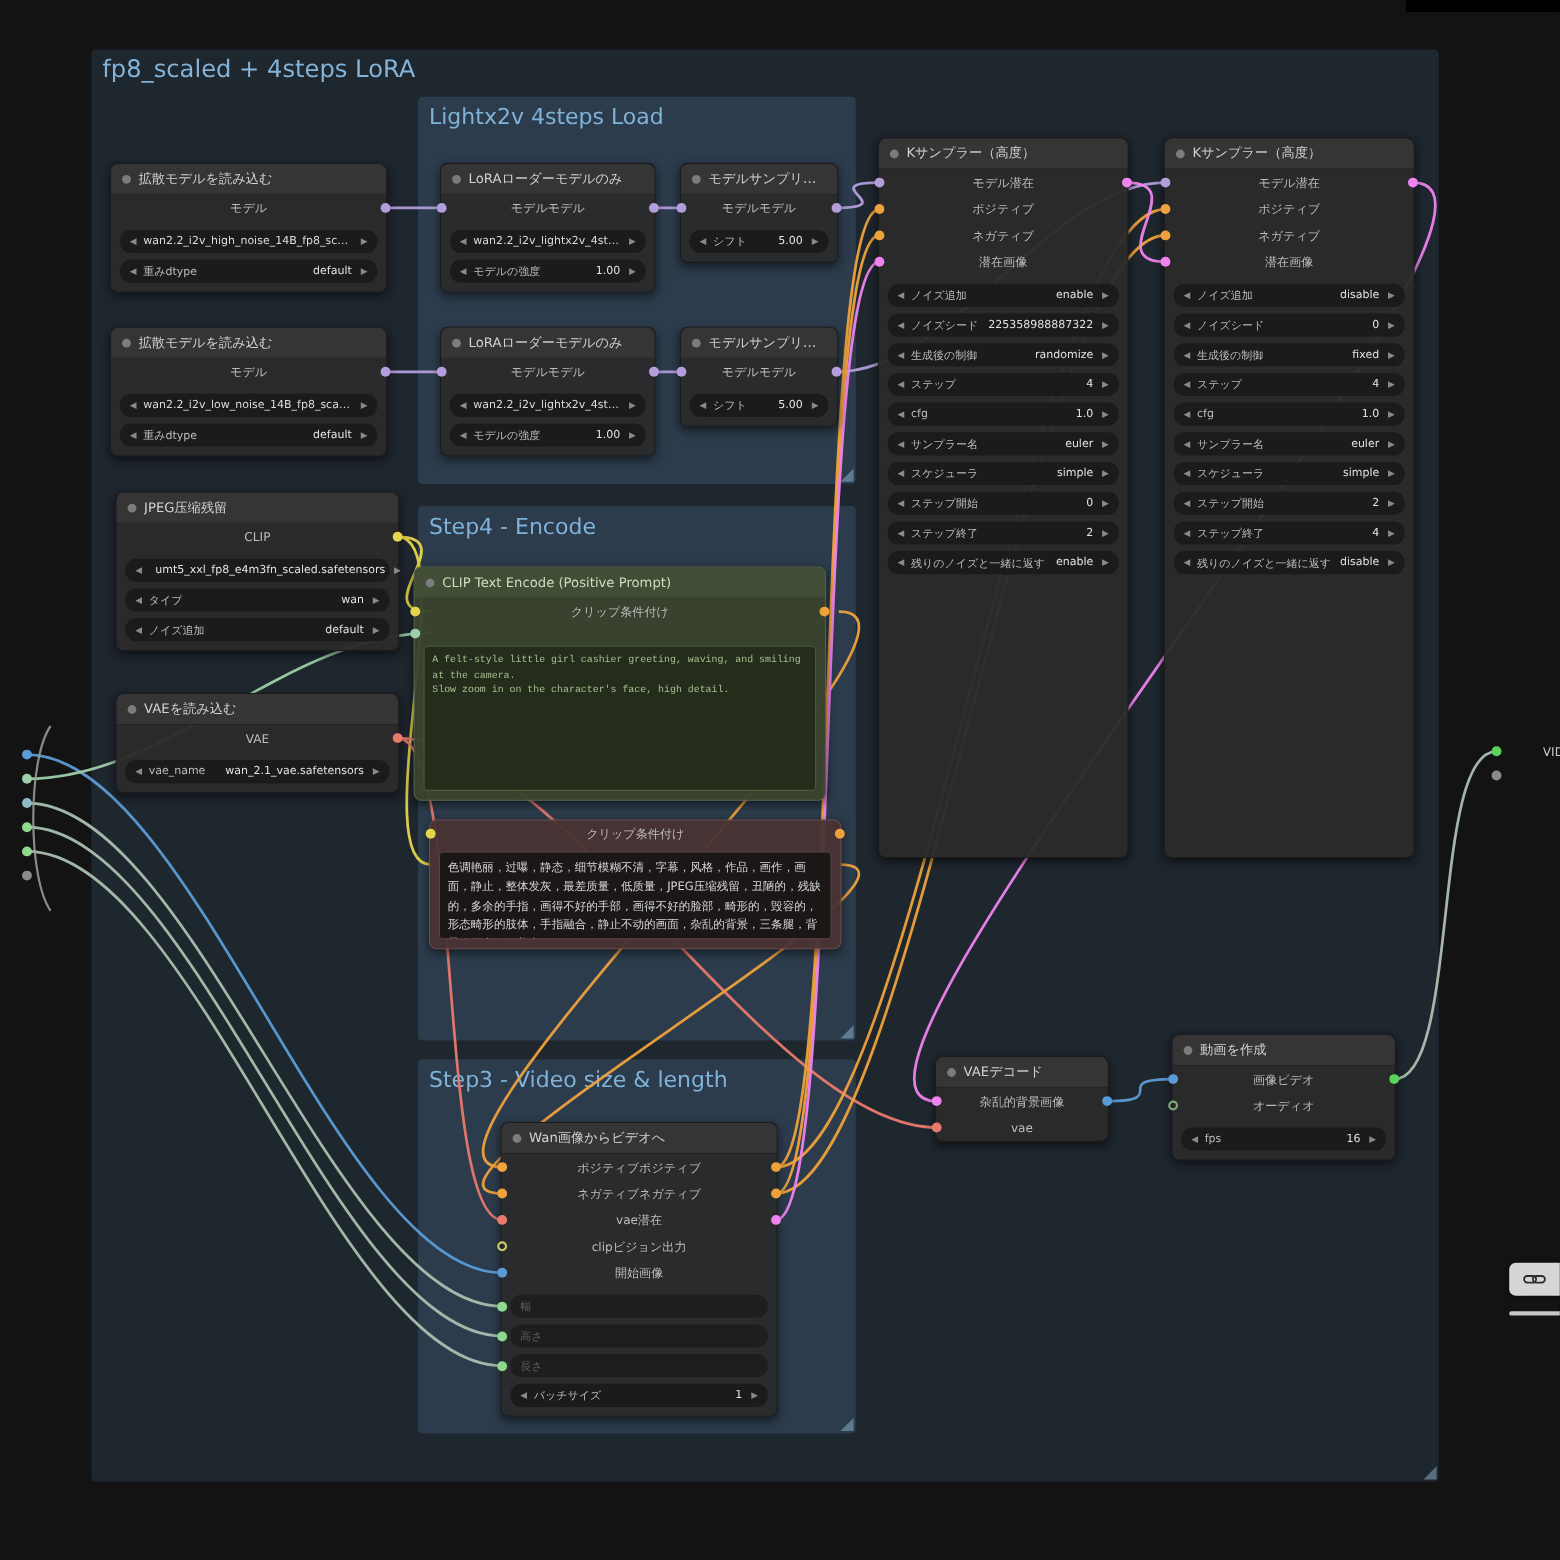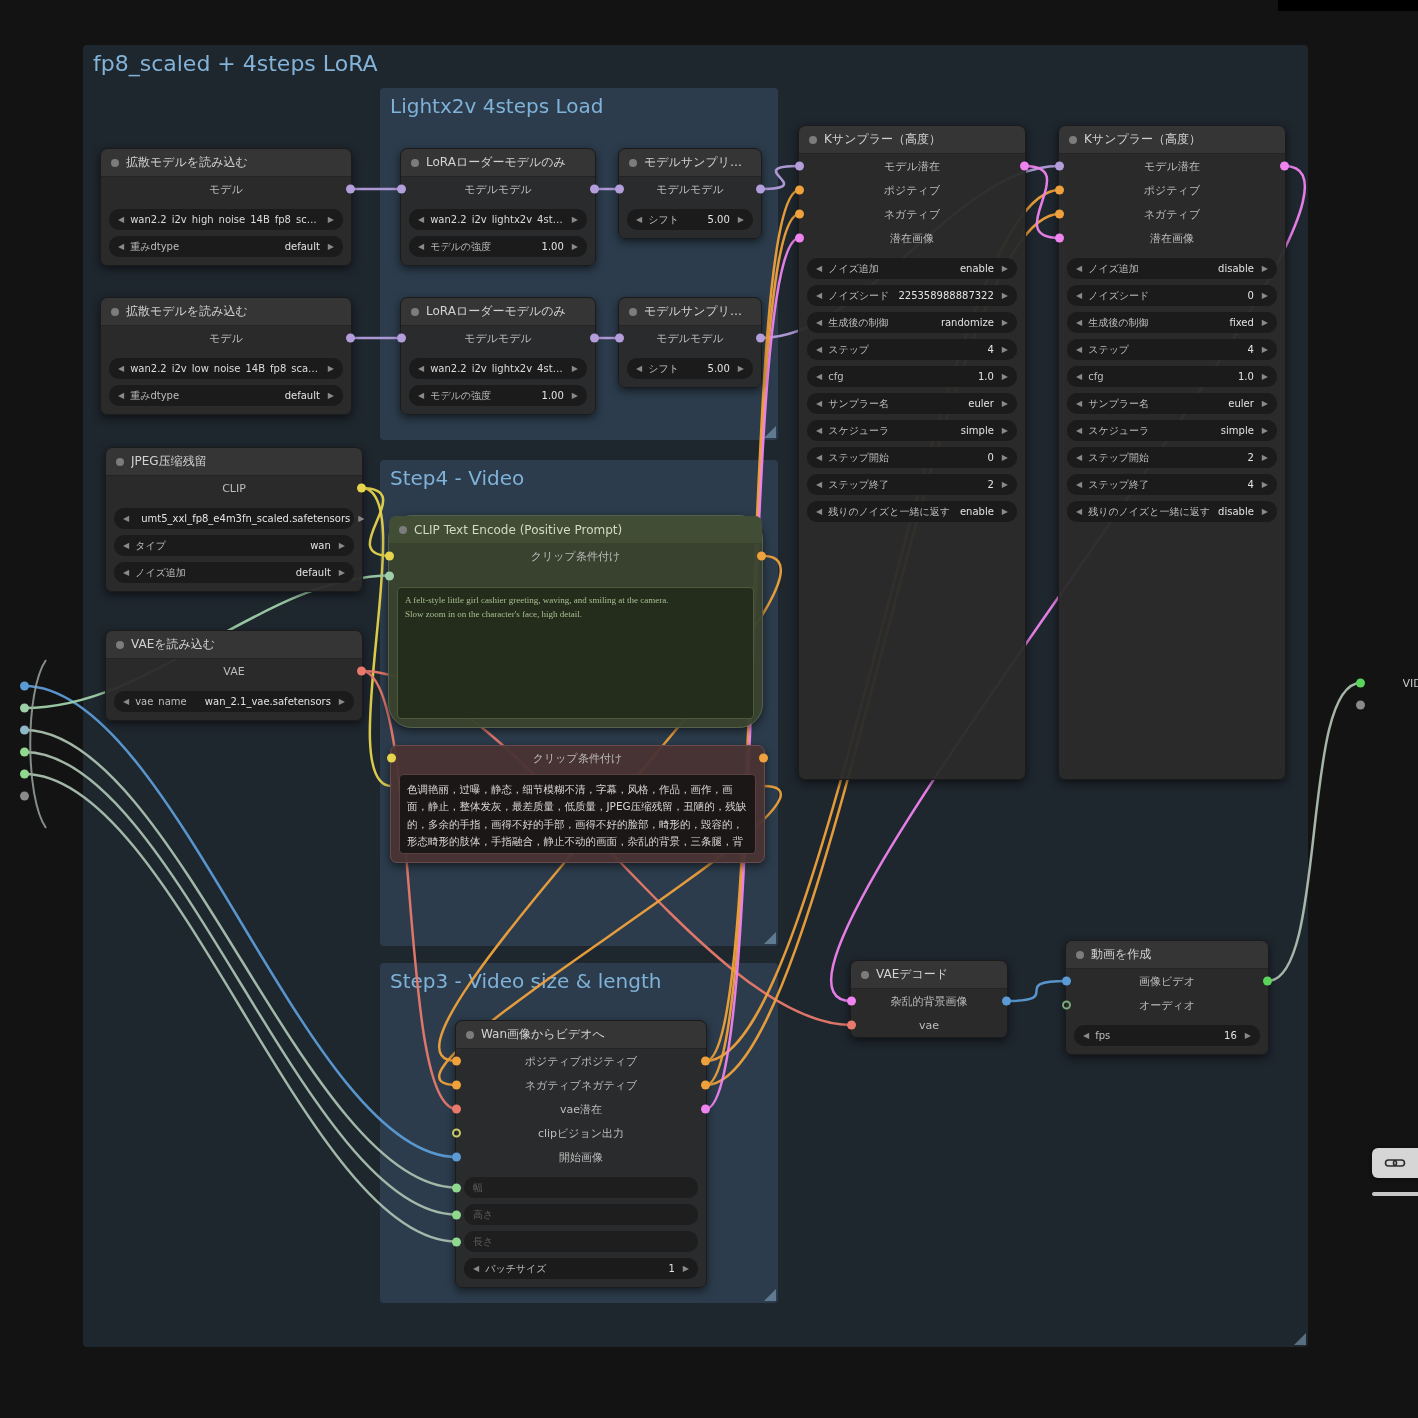--- a/index.html
+++ b/index.html
@@ -35,21 +35,21 @@
   .widget .arrow.end{margin-left:2px}
   .wlabel{white-space:nowrap;overflow:hidden;color:#bdbdbd}
   .widget.muted .wlabel{color:#5d5d5d}
   .wvalue{margin-left:auto;color:#e3e3e3;white-space:nowrap}
   .wvalue.full{margin-left:0;flex:1;text-align:left;overflow:hidden;text-overflow:ellipsis;color:#dcdcdc}
   .wdot{position:absolute;left:-12px;top:50%;transform:translateY(-50%);width:9px;height:9px;border-radius:50%}
   .textbox{margin:4px 8px 8px;border-radius:4px;padding:6px 7px;overflow:hidden;white-space:pre-wrap;line-height:1.5}
   .node.green{background:rgba(57,67,46,.96);border-color:#55614a}
   .node.green .nheader{background:#414d35;color:#d2dac2;border-bottom-color:#38422c}
   .node.green .textbox{background:#242d1c;color:#a9bf92;border:1px solid #4a5a3a;height:132px;
-    font-family:Liberation Serif, serif;font-size:9px}
+    font-family:Liberation Mono, monospace;font-size:9px}
   .node.red{background:rgba(74,51,51,.96);border-color:#6a4a4a}
   .node.red .nheader{background:#553b3b;color:#ddcaca;border-bottom-color:#463030}
   .node.red .textbox{background:#1c1717;color:#d6d6d6;border:1px solid #5a4040;height:80px;
     font-size:10.5px;line-height:1.65}
   .node.ghost{background:transparent;border:none;box-shadow:none;z-index:4}
   .node.ghost .row{height:22px;padding:0 10px;font-size:11px;color:#c9c9c9}
   #topright-strip{position:absolute;left:1278px;top:0;width:140px;height:11px;background:#000;z-index:10}
   #float-panel{position:absolute;left:1372px;top:1148px;width:46px;z-index:10}
   .fp-btn{height:30px;background:#d6d6d6;border-radius:6px 0 0 6px;display:flex;align-items:center;
     justify-content:center;box-shadow:0 1px 4px rgba(0,0,0,.5)}
@@ -98,21 +98,21 @@
     </div>
     <div class="fp-bar"></div>
   </div>
 <div class="group outer" style="left: 83px; top: 45px; width: 1225px; height: 1302px; background: rgba(56, 84, 110, 0.3);">
       <div class="gtitle">fp8_scaled +  4steps LoRA</div>
     </div>
     <div class="group" style="left: 380px; top: 88px; width: 398px; height: 352px; background: rgba(74, 108, 140, 0.32);">
       <div class="gtitle">Lightx2v 4steps Load</div>
     </div>
     <div class="group" style="left: 380px; top: 460px; width: 398px; height: 486px; background: rgba(74, 108, 140, 0.32);">
-      <div class="gtitle">Step4 -  Video</div>
+      <div class="gtitle">Step4 -  Encode</div>
     </div>
     <div class="group" style="left: 380px; top: 963px; width: 398px; height: 340px; background: rgba(74, 108, 140, 0.32);">
       <div class="gtitle">Step3 - Video size &amp; length</div>
     </div>
     <div class="node" style="left: 100px; top: 148px; width: 252px;">
       <div class="nheader">
         <span class="hdot"></span>
         <span class="ntitle">拡散モデルを読み込む</span>
       </div>
       <div class="row">
@@ -291,21 +291,21 @@
       </div>
       <div class="widgets">
         <div class="widget">
           <span class="arrow">◀</span>
           <span class="wlabel">シフト</span>
           <span class="wvalue">5.00</span>
           <span class="arrow end">▶</span>
         </div>
       </div>
     </div>
-    <div class="node green" style="left: 388px; top: 515px; width: 375px; border-radius: 24px;">
+    <div class="node green" style="left: 376px; top: 515px; width: 375px;">
       <div class="nheader">
         <span class="hdot"></span>
         <span class="ntitle">CLIP Text Encode (Positive Prompt)</span>
       </div>
       <div class="row">
         <span class="sdot in" style="background: rgb(230, 212, 76);"></span>
         <span class="slabel">クリップ</span>
         <span class="slabel out">条件付け</span>
         <span class="sdot out" style="background: rgb(239, 161, 59);"></span>
       </div>

